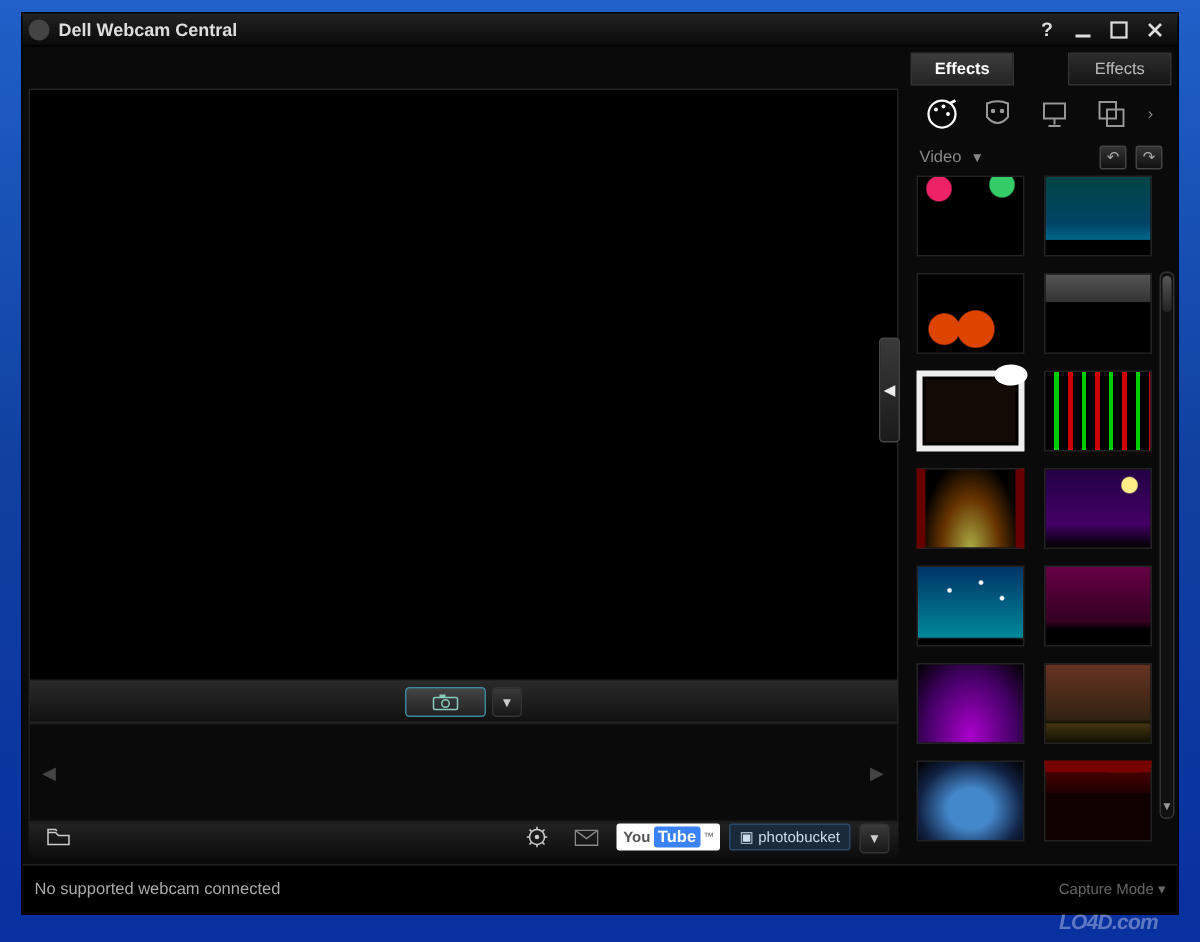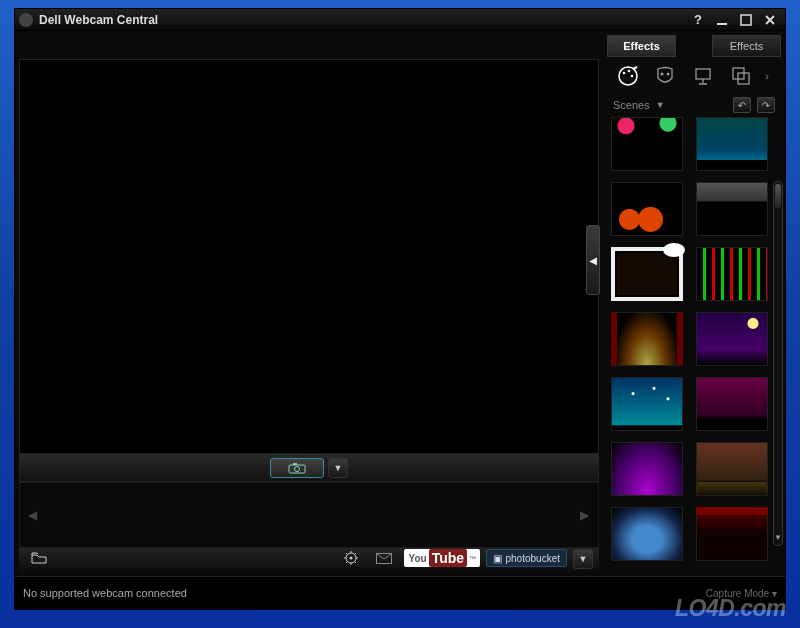--- a/index.html
+++ b/index.html
@@ -73,21 +73,21 @@
 .bbtn {
   height: 18px; padding: 0 6px; display: flex; align-items: center; justify-content: center;
   cursor: pointer; color: #ccc; font-size: 11px;
 }
 .bspace { flex: 1; }
 .ytbtn {
   height: 18px; background: #fff; border-radius: 2px; padding: 0 4px;
   display: flex; align-items: center; gap: 2px; cursor: pointer;
 }
 .ytbtn .yt1 { color: #555; font-weight: bold; font-size: 10px; font-family: Arial; }
-.ytbtn .yt2 { background: #7f1d1d; color: #fff; font-weight: bold; font-size: 14px; padding: 1px 3px; border-radius: 2px; }
+.ytbtn .yt2 { background: #3b82f6; color: #fff; font-weight: bold; font-size: 11px; padding: 1px 3px; border-radius: 2px; }
 .pbbtn {
   height: 18px; background: #1a2a3a; border: 1px solid #2a4a6a; border-radius: 2px;
   padding: 0 6px; color: #cde; font-size: 10px; cursor: pointer; display:flex; align-items:center;
 }
 .statusbar {
   height: 18px; background: #000; border-top: 1px solid #222;
   display: flex; align-items: center; padding: 16px 8px;
   font-size: 11px; color: #aaa; justify-content: space-between;
 }
 .caplabel { color: #666; font-size: 10px; margin-left: 40px; }
@@ -139,22 +139,22 @@
 .t12 { background: linear-gradient(180deg, #632 0%, #321 70%, #110 75%, #431 76%, #110 100%); }
 .t13 { background: radial-gradient(ellipse at 50% 60%, #48c 30%, #124 70%, #000 100%); }
 .t14 { background: linear-gradient(180deg, #400 0%, #200 30%, #100 31%), linear-gradient(90deg, transparent 60%, #832 61%, #832 90%, transparent 91%); border-top: 8px solid #700; }
 .vscroll {
   position: absolute; right: 2px; top: 150px; bottom: 30px; width: 10px;
   background: #111; border: 1px solid #333; border-radius: 4px;
 }
 .vscroll .handle { position: absolute; top: 2px; left: 1px; right: 1px; height: 24px; background: linear-gradient(180deg,#555,#222); border-radius: 3px; }
 .vscroll .dn { position: absolute; bottom: 2px; left: 0; right: 0; height: 10px; text-align:center; font-size:8px; color:#999; }
 .watermark {
-  position: absolute; right: 14px; bottom: 6px; color: rgba(255,255,255,0.35);
-  font-size: 23px; font-style: italic; font-weight: bold; letter-spacing: -0.5px;
+  position: absolute; right: 28px; bottom: 6px; color: rgba(255,255,255,0.35);
+  font-size: 14px; font-style: italic; font-weight: bold; letter-spacing: -0.5px;
   pointer-events: none;
 }
 svg { display: block; }
 </style>
 </head>
 <body>
 
 <div class="window">
 
   <div class="titlebar">
@@ -277,21 +277,21 @@
           <svg width="20" height="20" viewBox="0 0 20 20">
               <rect x="2" y="2" width="11" height="11" fill="none" stroke="#999" stroke-width="1.3"></rect>
               <rect x="7" y="7" width="11" height="11" fill="none" stroke="#999" stroke-width="1.3"></rect>
             </svg>
         </div>
         <div class="morearr">›</div>
       </div>
 
 
       <div class="scenerow">
-        <span class="lbl">Scenes</span>
+        <span class="lbl">Video</span>
         <span class="dd">▼</span>
         <span class="sp"></span>
         <div class="undo">↶</div>
         <div class="undo">↷</div>
       </div>
 
       <div class="thumbgrid">
         <div class="thumb t1"></div>
         <div class="thumb t2"></div>
         <div class="thumb t3"></div>

